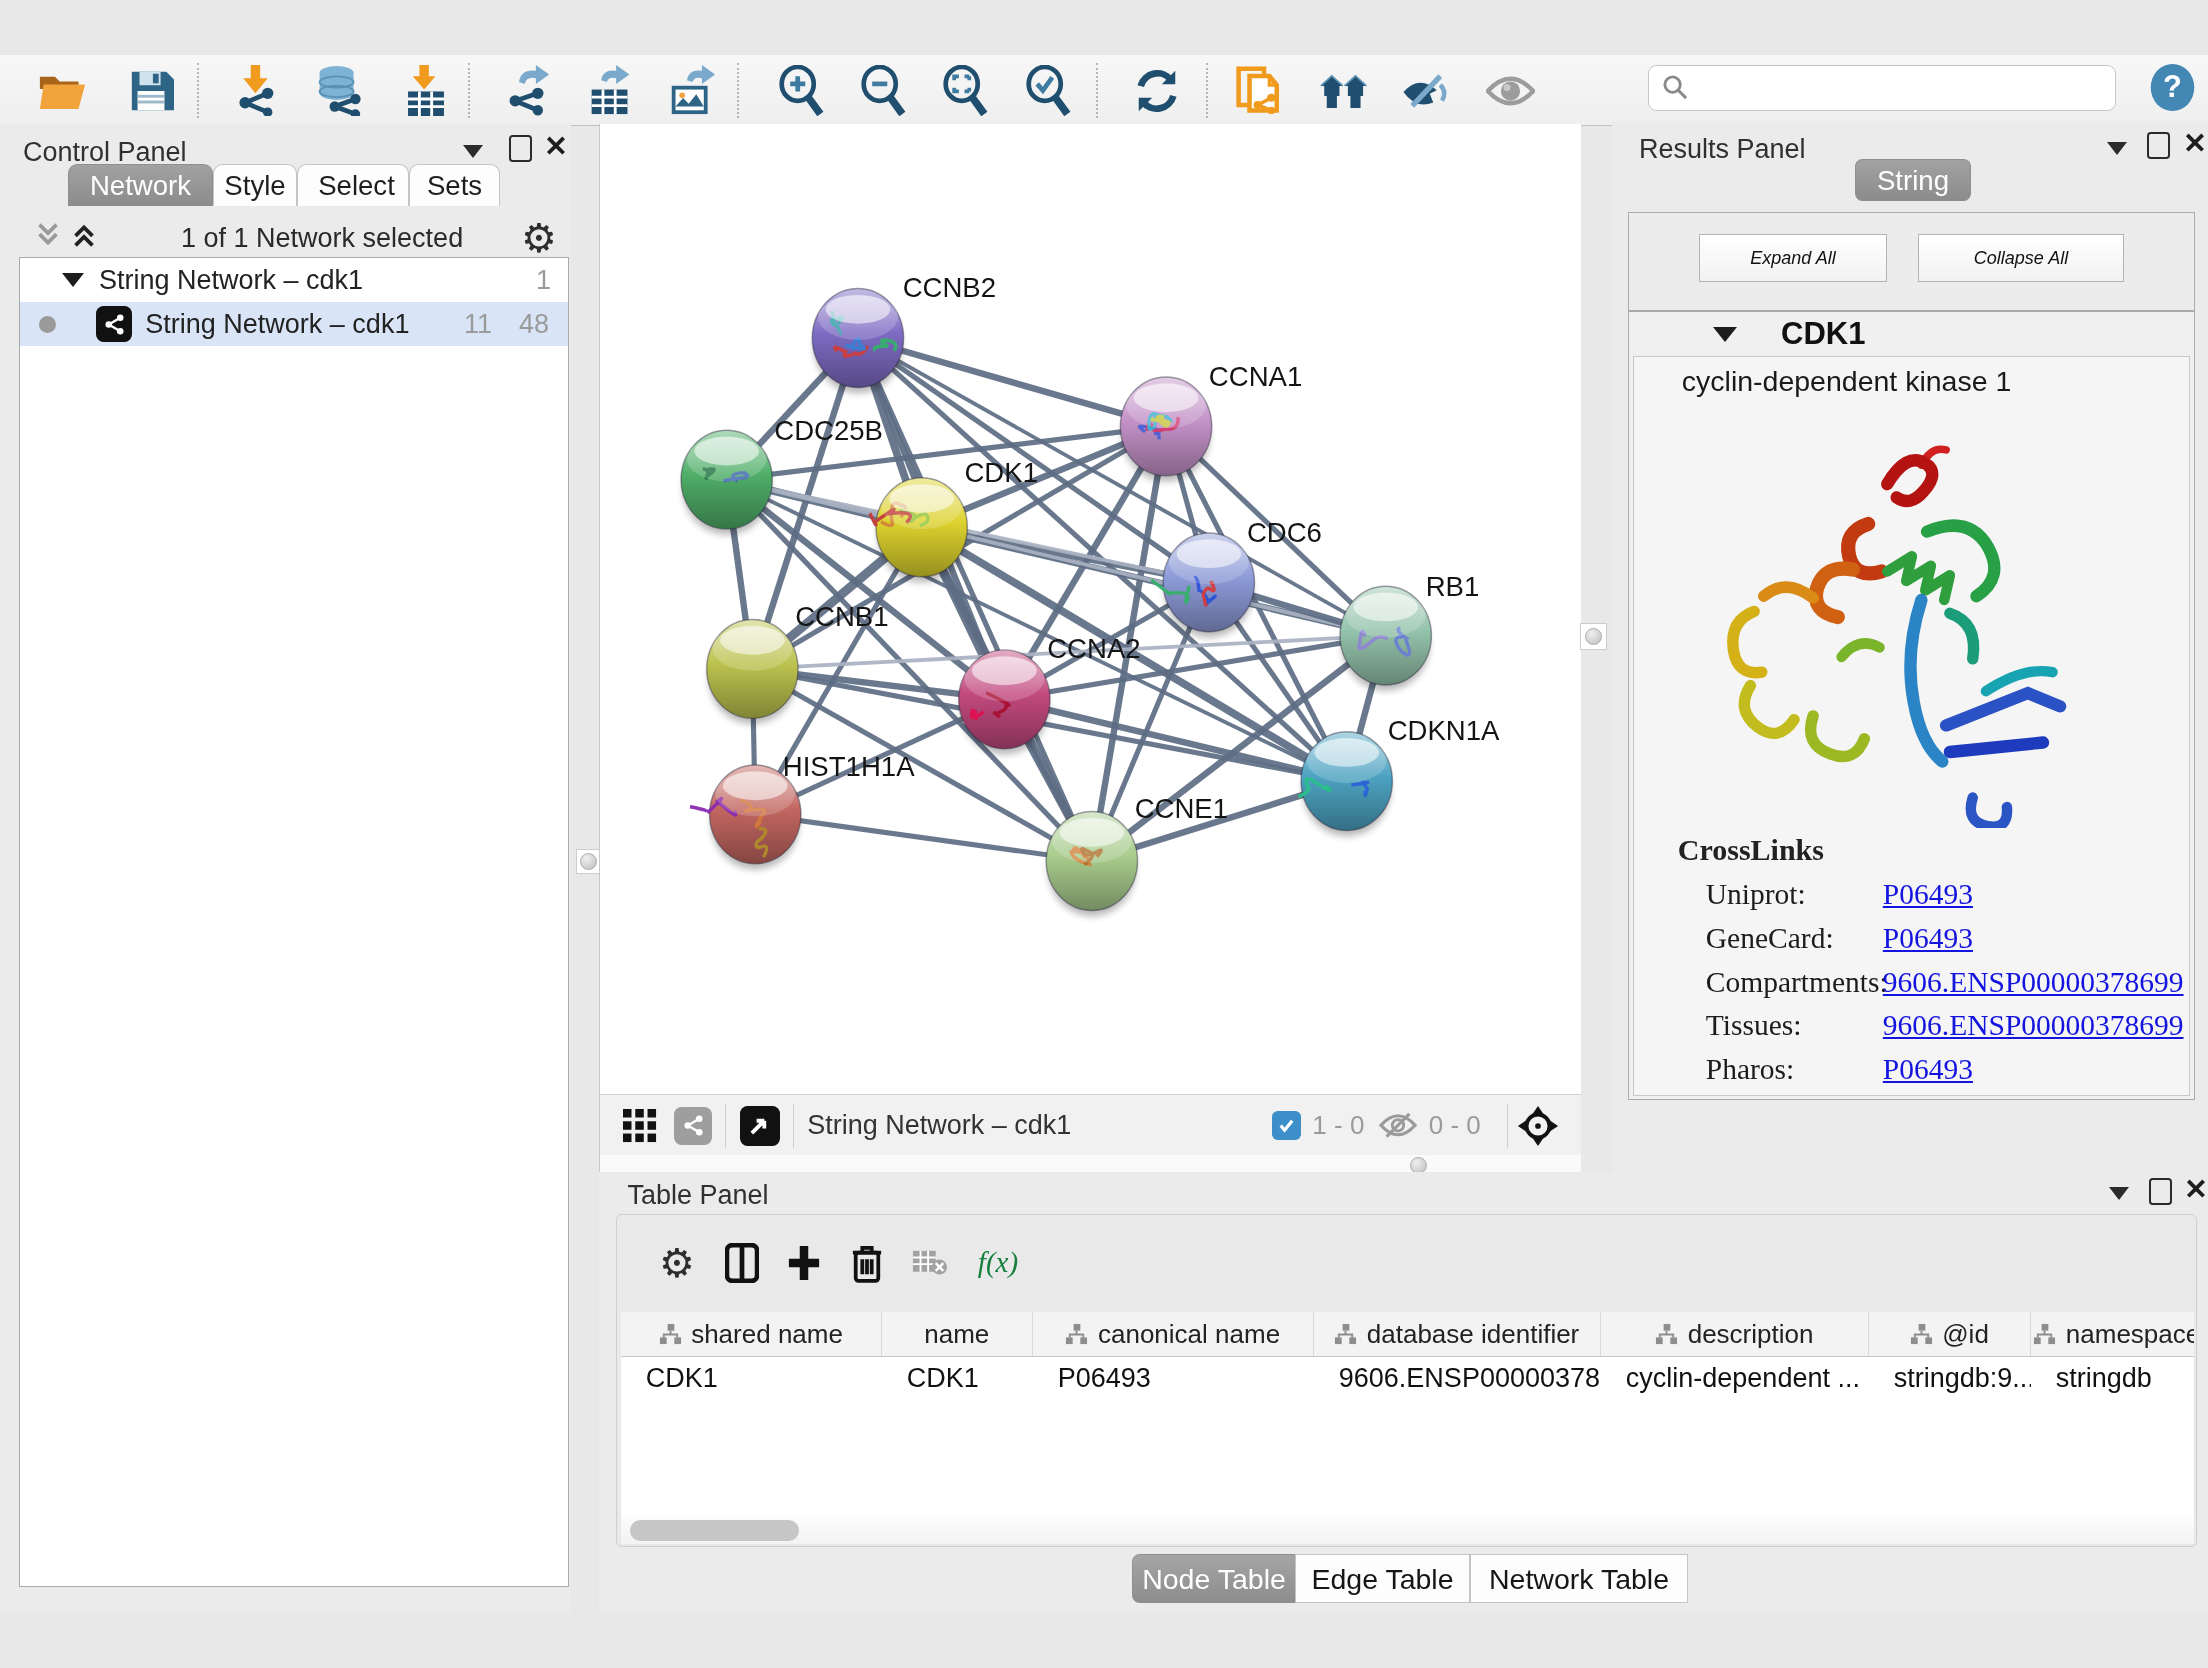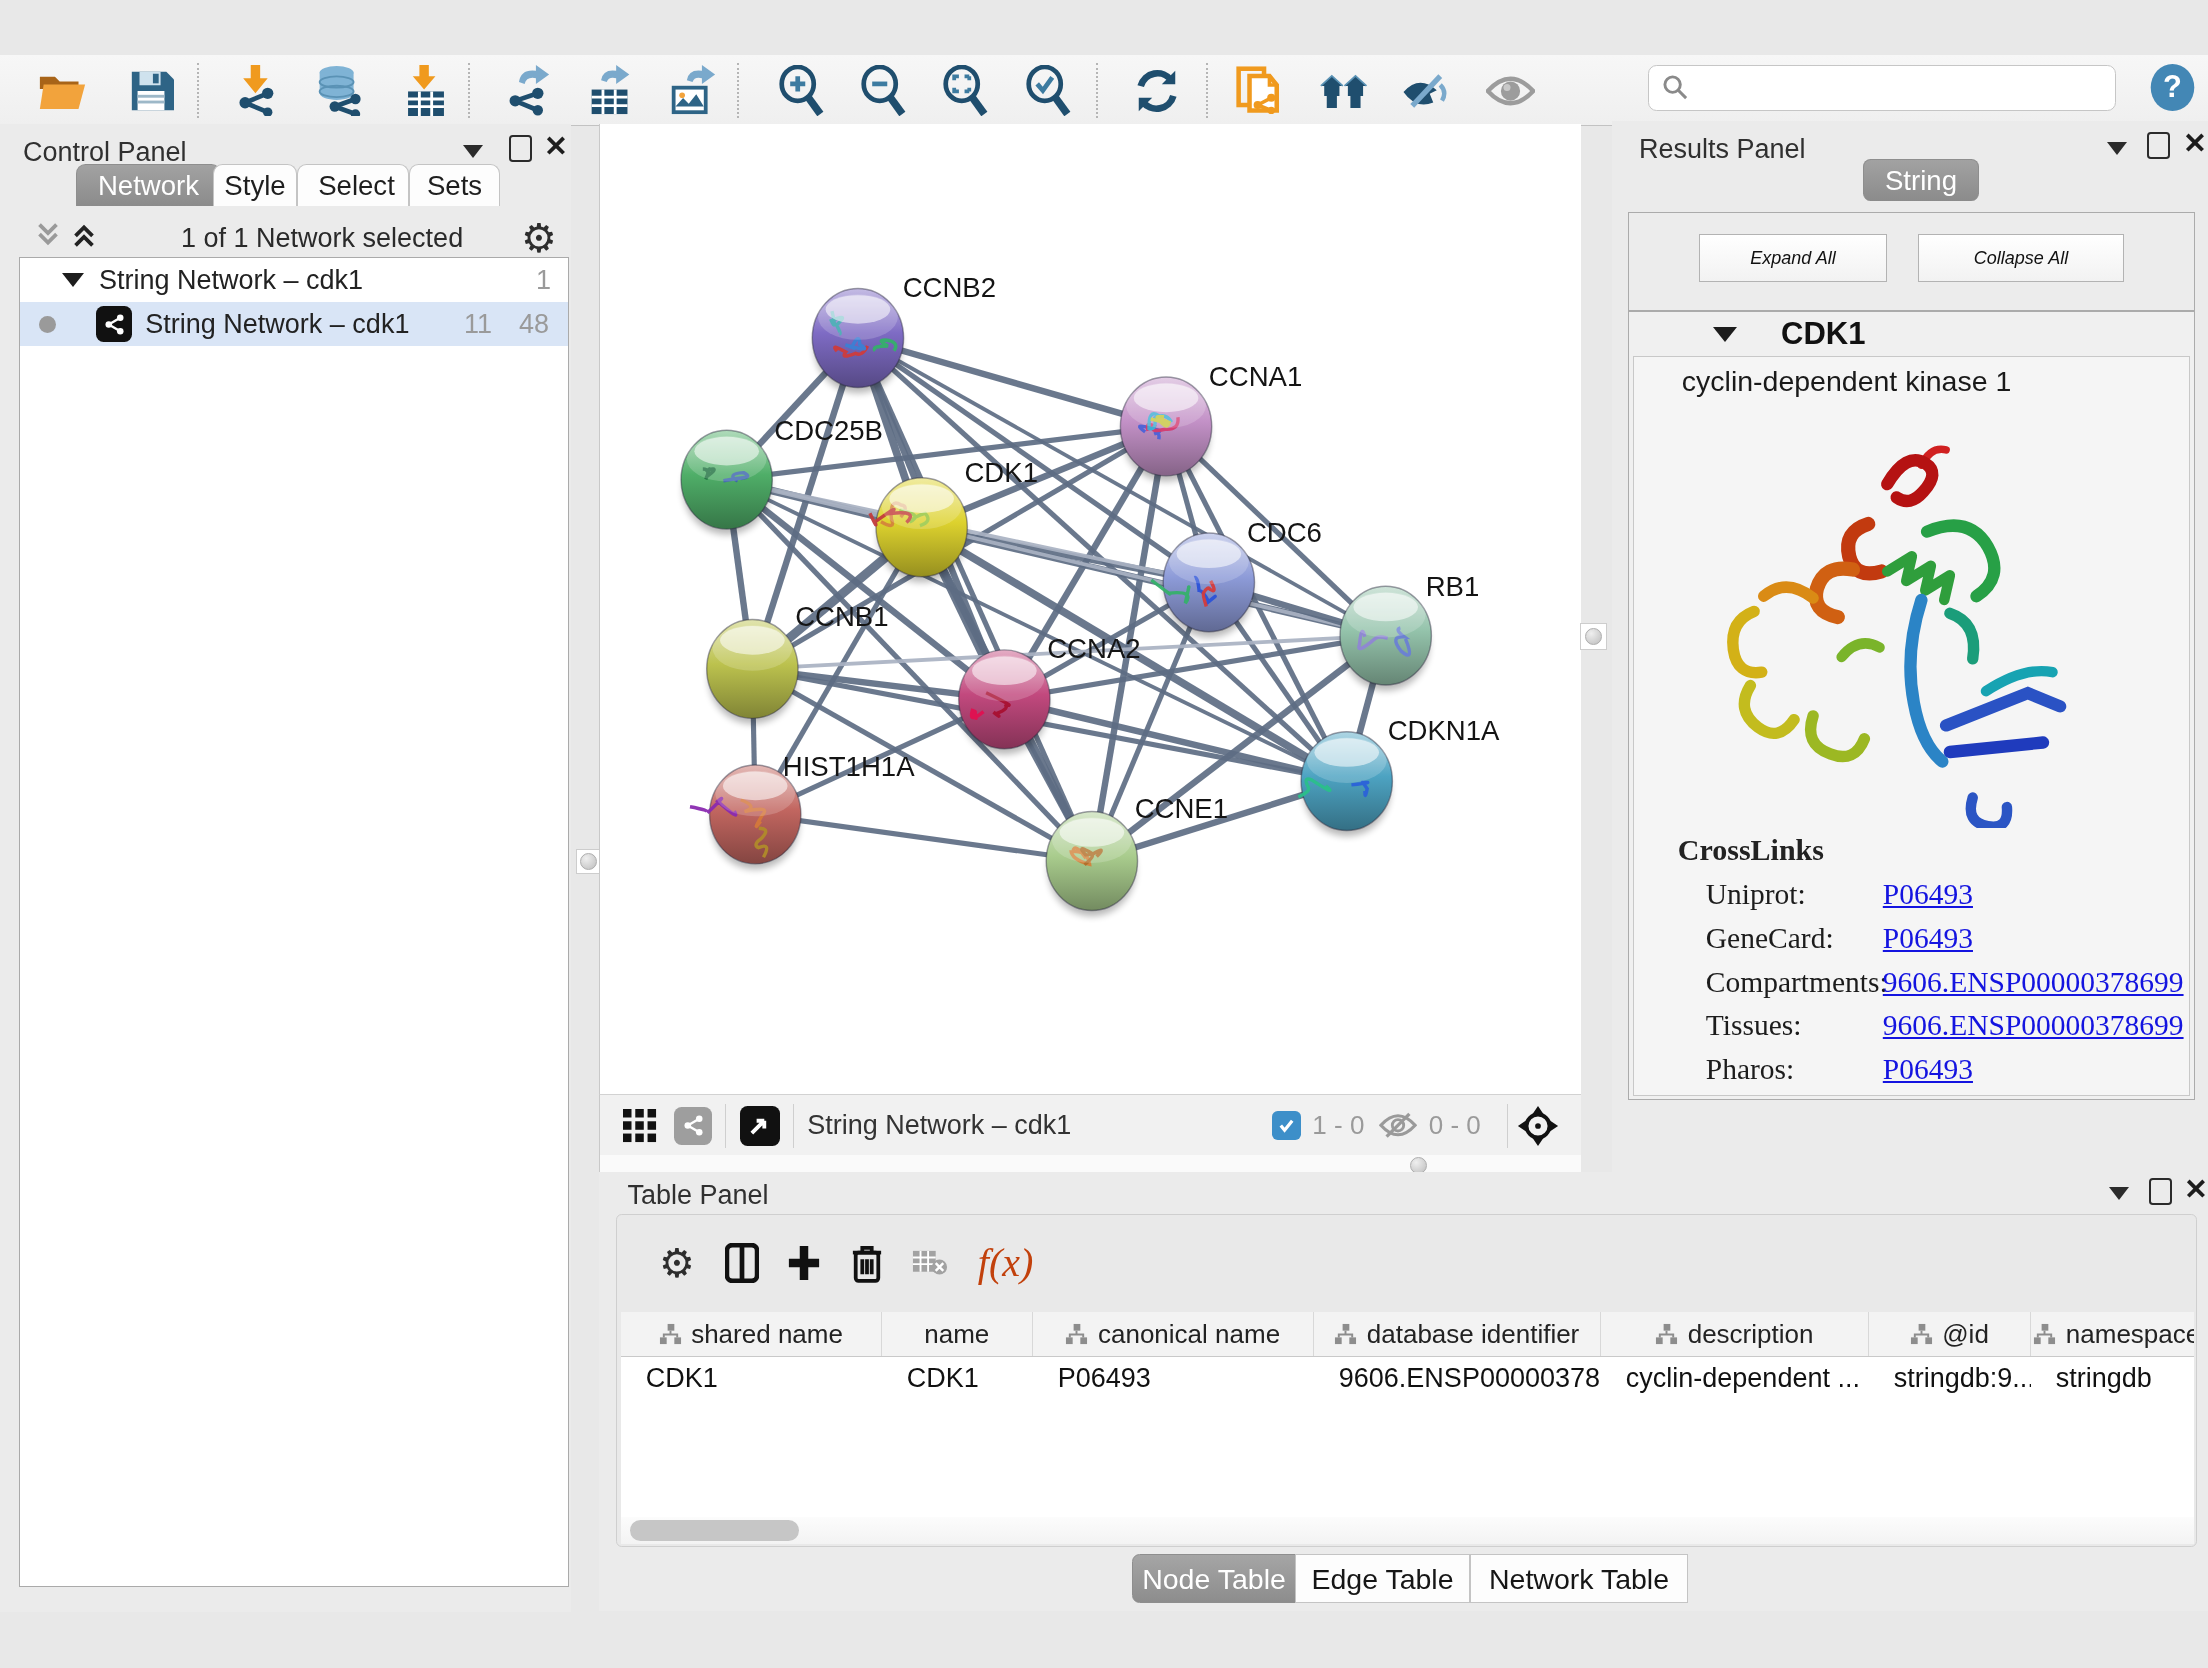--- a/index.html
+++ b/index.html
@@ -23,21 +23,21 @@
                    font-family:"Liberation Sans",sans-serif;}
   
   .panel-head-title{font-size:27px;color:#303030;}
   .ph-caret{width:0;height:0;border-left:10.5px solid transparent;border-right:10.5px solid transparent;
             border-top:13.3px solid #2b2b2b;display:inline-block;}
   .ph-float{width:19px;height:23px;border:2.9px solid #2b2b2b;border-radius:3.8px;display:inline-block;}
   .ph-close{font-size:28.5px;font-weight:bold;color:#1d1d1d;line-height:23px;}
   .tab{position:absolute;top:0;height:42px;line-height:42px;text-align:center;font-size:27.6px;
        background:#fdfdfd;border:1px solid #c4c4c4;border-bottom:none;border-radius:9.5px 9.5px 0 0;
        box-sizing:border-box;color:#1e1e1e;}
-  .tab.sel{background:linear-gradient(#a2a2a2,#8b8b8b);color:#fff;border-color:#8e8e8e;margin-left:8px;}
+  .tab.sel{background:linear-gradient(#a2a2a2,#8b8b8b);color:#fff;border-color:#8e8e8e;}
   
   .ctrl-treehead{font-size:27px;color:#2a2a2a;}
   .tree-box{left:19px;top:257px;width:550px;height:1330px;background:#fff;border:1.9px solid #aaa;box-sizing:border-box;}
   .tree-row{position:relative;height:44px;display:flex;align-items:center;font-size:27px;}
   .tree-row.sel{background:#d9e5f6;}
   .tree-count{color:#9a9a9a;}
   .share-sq{width:36px;height:36px;border-radius:7.6px;background:#111;display:flex;align-items:center;justify-content:center;}
   
   .net-canvas{left:599px;top:124px;width:981px;height:970px;background:#fff;border-left:1.9px solid #c9c9c9;}
   .net-toolbar{left:599px;top:1094px;width:981px;height:61px;background:#f1f1f1;border-top:1px solid #d2d2d2;
@@ -673,21 +673,21 @@
           </svg>
       </span>
       <span style="margin-left:28.5px">
         <svg width="36" height="28.5" viewBox="0 0 38 30">
             <rect x="1" y="3" width="24" height="22" fill="#a2a2a2"></rect>
             <path d="M1 10 h24 M1 17 h24 M9 3 v22 M17 3 v22" stroke="#fff" stroke-width="2"></path>
             <circle cx="29" cy="20" r="8" fill="#a2a2a2"></circle>
             <path d="M25 16 l8 8 M33 16 l-8 8" stroke="#fff" stroke-width="2.6"></path>
           </svg>
       </span>
-      <span class="serif" style="margin-left:30px;font-size:40px;font-style:italic;color:#c2410c">f(x)</span>
+      <span class="serif" style="margin-left:30px;font-size:29px;font-style:italic;color:#15803d">f(x)</span>
     </div>
     <div class="tbl-area">
       <div class="tbl-header" id="tbl-header">
           <div class="th" style="width: 261px;">
             <svg width="23" height="23" viewBox="0 0 24 24">
               <rect x="9" y="1" width="7" height="7" fill="#8d8d8d"></rect>
               <rect x="1" y="15" width="7" height="7" fill="#8d8d8d"></rect>
               <rect x="16" y="15" width="7" height="7" fill="#8d8d8d"></rect>
               <path d="M12 8 v4 M5 15 v-3 h14 v3" stroke="#8d8d8d" stroke-width="2" fill="none"></path>
             </svg>

